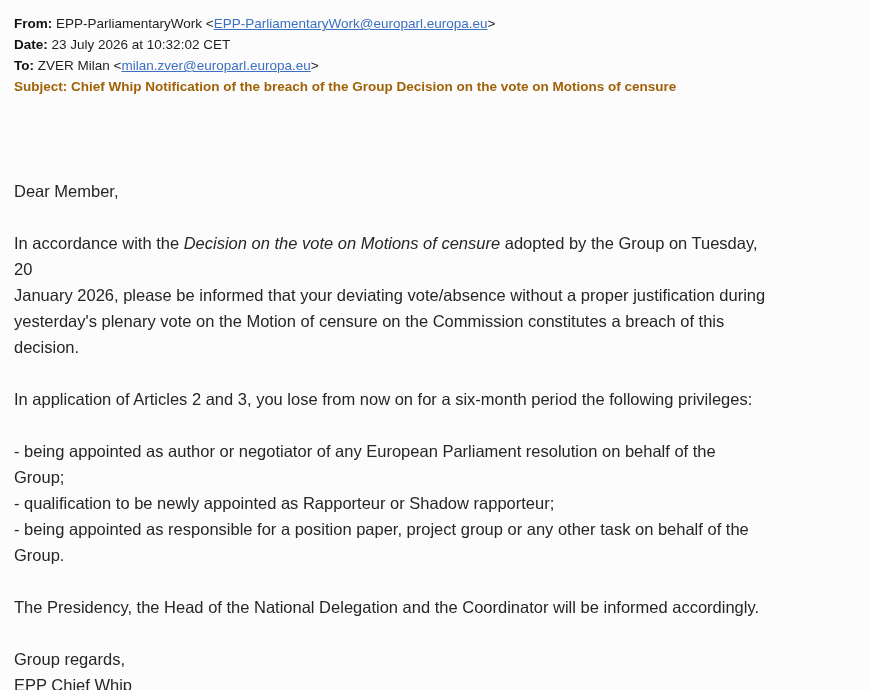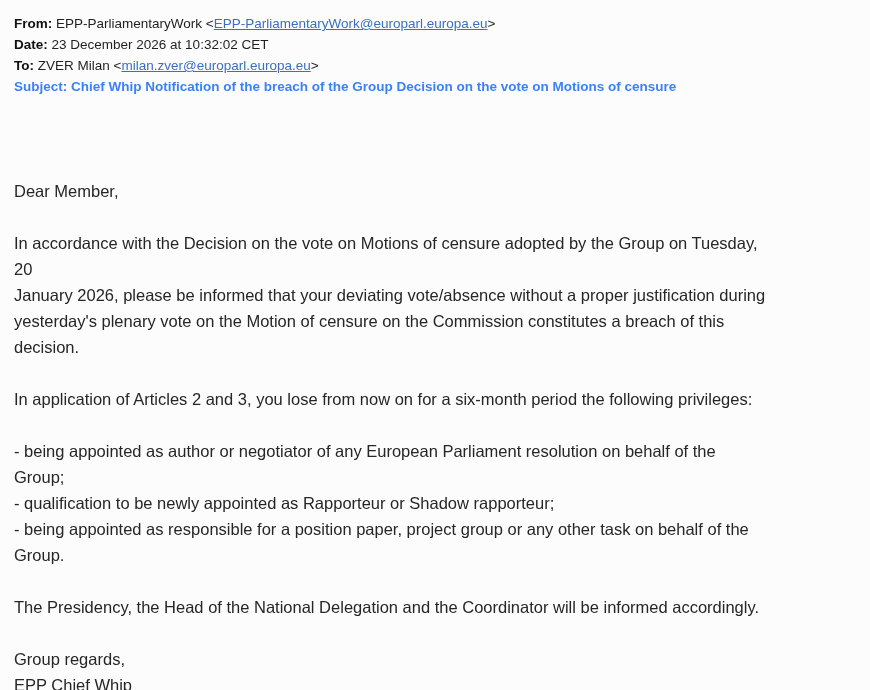--- a/index.html
+++ b/index.html
@@ -25,52 +25,52 @@
     color: #1f1f1f;
   }
   .hline { white-space: nowrap; }
   .hlabel { font-weight: bold; color: #111; }
   .email-link {
     color: #3c6fc2;
     text-decoration: underline;
     cursor: pointer;
   }
   .bracket { color: #1f1f1f; }
-  .subject-line { font-weight: bold; color: #3b82f6; }
+  .subject-line { font-weight: bold; color: #a16207; }
   
   .mail-body {
     margin-top: 81px;
     padding: 0 8px 0 14px;
     font-size: 16.5px;
     line-height: 26px;
     color: #262626;
   }
   .para {
     white-space: pre-line;
     margin: 0 0 26px 0;
   }
   .privileges { margin: 0 0 26px 0; }
   .privilege-item { white-space: pre-line; }
-  .italic { }
+  .italic { font-style: italic; }
   .sig-line { margin: 0; }
 </style>
 </head>
 <body>
 
 <div class="page">
 
   <div class="mail-headers">
     <div class="hline">
       <span class="hlabel">From:</span>
       <span>EPP-ParliamentaryWork</span>
       <span class="bracket">&lt;</span><a href="#" class="email-link">EPP-ParliamentaryWork@europarl.europa.eu</a><span class="bracket">&gt;</span>
     </div>
     <div class="hline">
       <span class="hlabel">Date:</span>
-      <span>23 December 2026 at 10:32:02 CET</span>
+      <span>23 July 2026 at 10:32:02 CET</span>
     </div>
     <div class="hline">
       <span class="hlabel">To:</span>
       <span>ZVER Milan</span>
       <span class="bracket">&lt;</span><a href="#" class="email-link">milan.zver@europarl.europa.eu</a><span class="bracket">&gt;</span>
     </div>
     <div class="hline subject-line">
       <span>Subject:</span>
       <span>Chief Whip Notification of the breach of the Group Decision on the vote on Motions of censure</span>
     </div>

